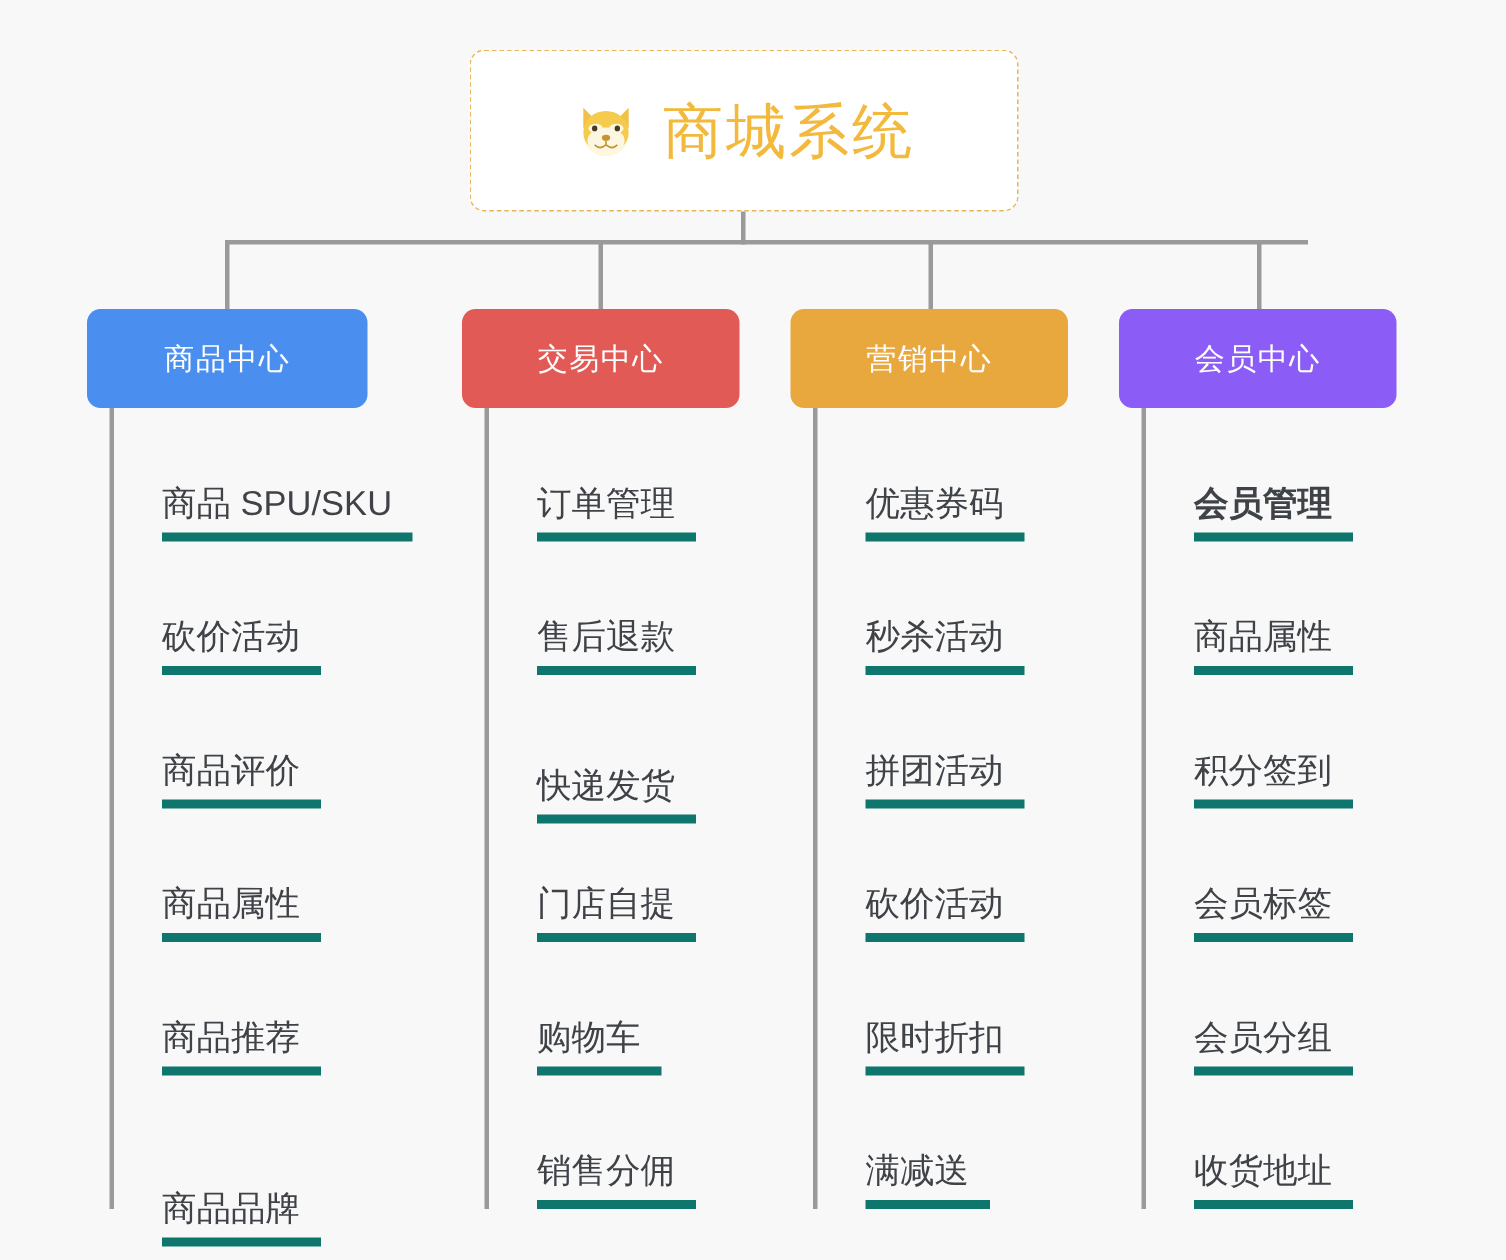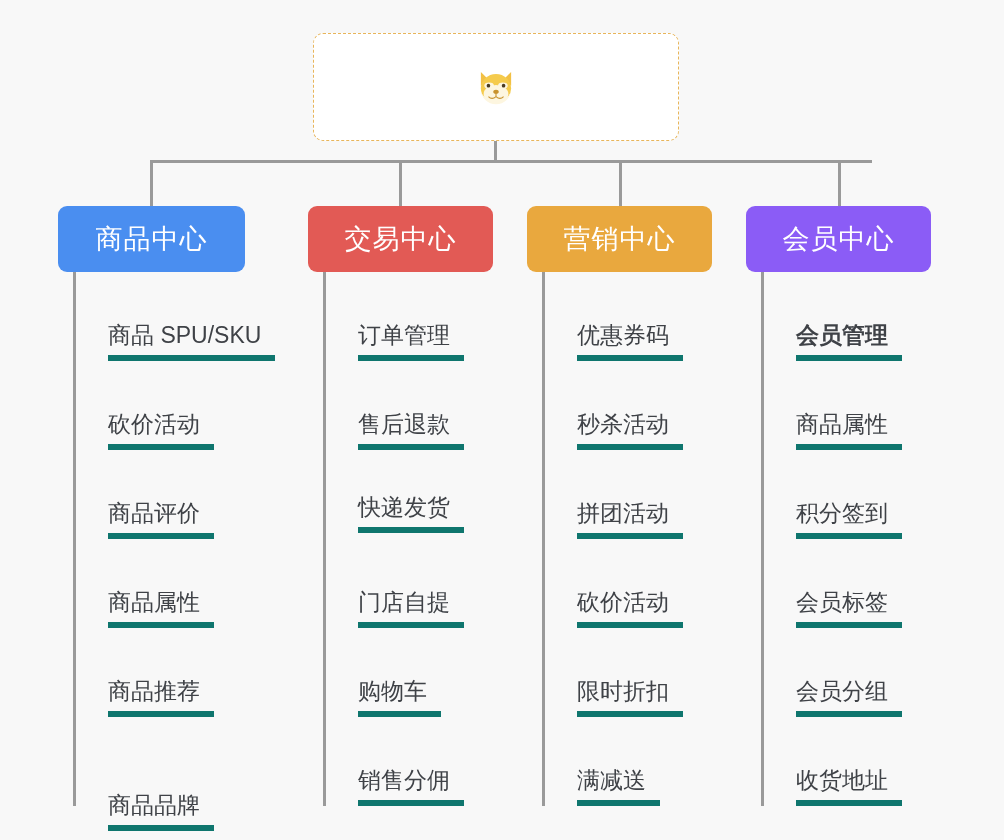--- a/index.html
+++ b/index.html
@@ -77,21 +77,21 @@
   .cat-box {
     position: absolute;
     top: 206px;
     height: 66px;
     box-sizing: border-box;
     border-radius: 9px;
     display: flex;
     align-items: center;
     justify-content: center;
     color: #ffffff;
-    font-size: 27px;
+    font-size: 20px;
     letter-spacing: 1px;
     white-space: nowrap;
   }
 
   
   .leaf-col {
     position: absolute;
     top: 272px;
   }
   .leaf-rail {
@@ -137,20 +137,21 @@
         <ellipse cx="22" cy="30" rx="7" ry="4.5" fill="#fdf6e0"></ellipse>
         <ellipse cx="42" cy="30" rx="7" ry="4.5" fill="#fdf6e0"></ellipse>
         <ellipse cx="21" cy="30" rx="2.6" ry="2.8" fill="#4a3b22"></ellipse>
         <ellipse cx="43" cy="30" rx="2.6" ry="2.8" fill="#4a3b22"></ellipse>
         <ellipse cx="32" cy="39" rx="4" ry="3" fill="#c8932f"></ellipse>
         <path d="M32 42 L32 46" stroke="#c8932f" stroke-width="1.6" fill="none"></path>
         <path d="M32 46 q-6 5 -11 0" stroke="#c8932f" stroke-width="1.6" fill="none"></path>
         <path d="M32 46 q6 5 11 0" stroke="#c8932f" stroke-width="1.6" fill="none"></path>
       </svg>
     </span>
+    <span class="root-title">商城系统</span>
   </div>
 
   <div class="conn conn-stem"></div>
   <div class="conn conn-bar"></div>
 
   <div id="dynamic-layer">
       <div class="conn conn-drop" style="left: 150px;"></div>
       <div class="cat-box" style="left: 58px; width: 187px; background: rgb(74, 142, 240);">
         <span>商品中心</span>
       </div>
@@ -180,21 +181,21 @@
         <span>交易中心</span>
       </div>
       <div class="leaf-col" style="left: 323px; height: 534px;">
         <div class="leaf-rail" style="height: 534px;"></div>
         <div class="leaf-item" style="top: 0px;">
           <span class="leaf-label">订单管理</span>
         </div>
         <div class="leaf-item" style="top: 89px;">
           <span class="leaf-label">售后退款</span>
         </div>
-        <div class="leaf-item" style="top: 172px;">
+        <div class="leaf-item" style="top: 188px;">
           <span class="leaf-label">快递发货</span>
         </div>
         <div class="leaf-item" style="top: 267px;">
           <span class="leaf-label">门店自提</span>
         </div>
         <div class="leaf-item" style="top: 356px;">
           <span class="leaf-label">购物车</span>
         </div>
         <div class="leaf-item" style="top: 445px;">
           <span class="leaf-label">销售分佣</span>

